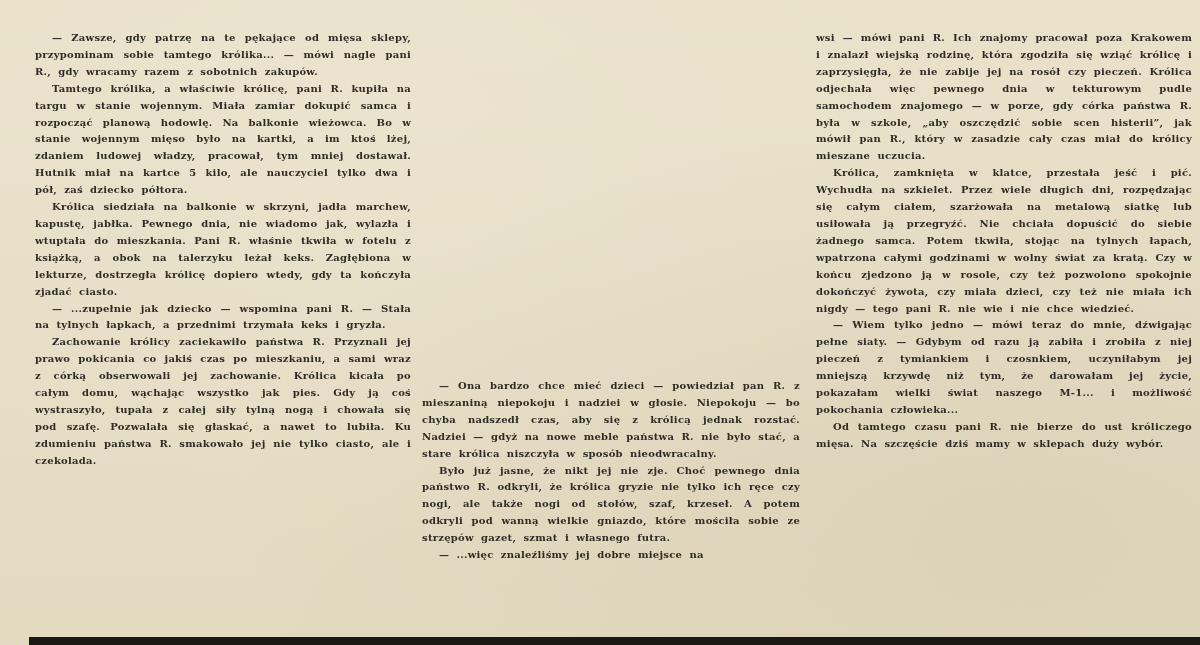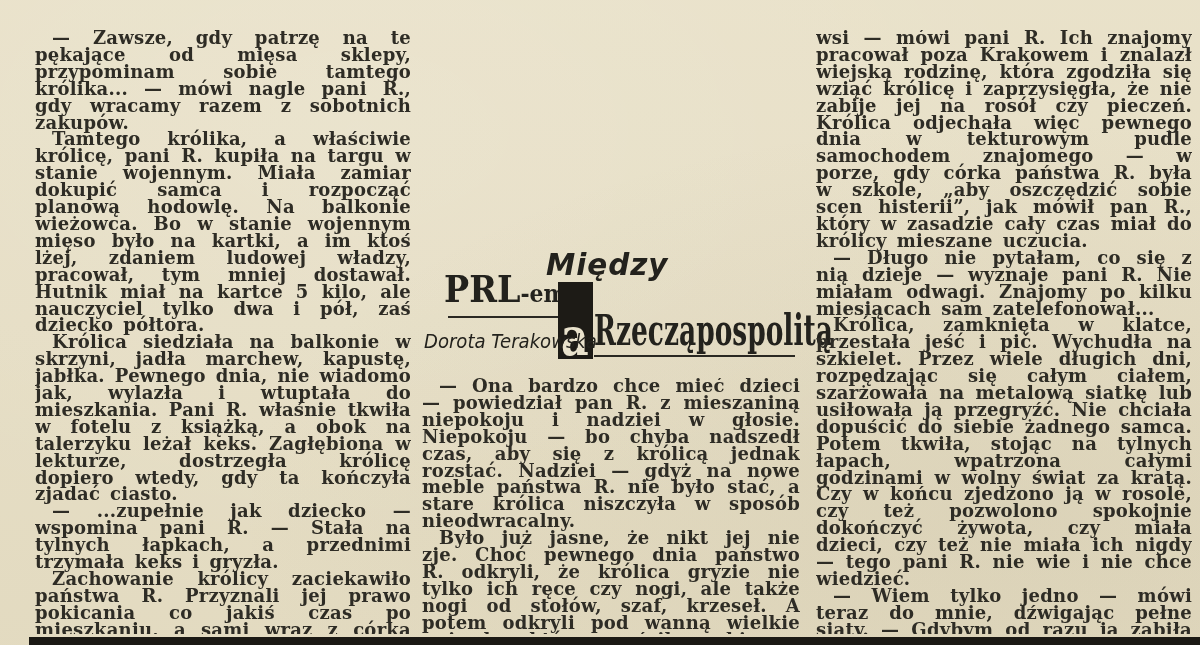--- a/index.html
+++ b/index.html
@@ -11,21 +11,21 @@
       radial-gradient(ellipse at 30% 20%, rgba(255,255,255,0.10), rgba(0,0,0,0) 60%),
       radial-gradient(ellipse at 85% 80%, rgba(120,105,70,0.08), rgba(0,0,0,0) 55%),
       linear-gradient(180deg, rgba(235,228,205,0.5), rgba(214,205,176,0.25));
     overflow:hidden;
     font-family:"DejaVu Serif", serif;
     color:#2e2c25;
   }
   .col{
     position:absolute;
     text-align:justify;
-    font-size:18px;
+    font-size:10px;
     line-height:16.9px;
     font-weight:bold;
     letter-spacing:0.25px;
     word-spacing:3.5px;
     overflow:hidden;
   }
   .col p{margin:0;text-indent:17px;}
   .col p.noindent{text-indent:0;}
   #col1{left:35px;top:30px;width:376px;height:604px;}
   #col2-top{left:422px;top:28px;width:378px;height:226px;}
@@ -88,41 +88,29 @@
     <p>Tamtego królika, a właściwie królicę, pani R. kupiła na targu w stanie wojennym. Miała zamiar dokupić samca i rozpocząć planową hodowlę. Na balkonie wieżowca. Bo w stanie wojennym mięso było na kartki, a im ktoś lżej, zdaniem ludowej władzy, pracował, tym mniej dostawał. Hutnik miał na kartce 5 kilo, ale nauczyciel tylko dwa i pół, zaś dziecko półtora.</p>
     <p>Królica siedziała na balkonie w skrzyni, jadła marchew, kapustę, jabłka. Pewnego dnia, nie wiadomo jak, wylazła i wtuptała do mieszkania. Pani R. właśnie tkwiła w fotelu z książką, a obok na talerzyku leżał keks. Zagłębiona w lekturze, dostrzegła królicę dopiero wtedy, gdy ta kończyła zjadać ciasto.</p>
     <p>— ...zupełnie jak dziecko — wspomina pani R. — Stała na tylnych łapkach, a przednimi trzymała keks i gryzła.</p>
     <p>Zachowanie królicy zaciekawiło państwa R. Przyznali jej prawo pokicania co jakiś czas po mieszkaniu, a sami wraz z córką obserwowali jej zachowanie. Królica kicała po całym domu, wąchając wszystko jak pies. Gdy ją coś wystraszyło, tupała z całej siły tylną nogą i chowała się pod szafę. Pozwalała się głaskać, a nawet to lubiła. Ku zdumieniu państwa R. smakowało jej nie tylko ciasto, ale i czekolada.</p>
 
   </div>
 
   <div id="col2-top" class="col">
   </div>
 
-  <div id="title-block">
-    <div class="t-kicker">Między</div>
-    <div class="t-prl"><span>PRL</span><span class="suffix">-em</span></div>
-    <div class="t-rule1"></div>
-    <div class="t-box">
-      <div class="t-a">a</div>
-    </div>
-    <div class="t-main">Rzecząpospolitą</div>
-    <div class="t-rule2"></div>
-    <div class="t-author">Dorota Terakowska</div>
-  </div>
 
   <div id="col2-bottom" class="col">
     <p>— Ona bardzo chce mieć dzieci — powiedział pan R. z mieszaniną niepokoju i nadziei w głosie. Niepokoju — bo chyba nadszedł czas, aby się z królicą jednak rozstać. Nadziei — gdyż na nowe meble państwa R. nie było stać, a stare królica niszczyła w sposób nieodwracalny.</p>
     <p>Było już jasne, że nikt jej nie zje. Choć pewnego dnia państwo R. odkryli, że królica gryzie nie tylko ich ręce czy nogi, ale także nogi od stołów, szaf, krzeseł. A potem odkryli pod wanną wielkie gniazdo, które mościła sobie ze strzępów gazet, szmat i własnego futra.</p>
     <p>— ...więc znaleźliśmy jej dobre miejsce na</p>
   </div>
 
   <div id="col3" class="col">
     <p class="noindent">wsi — mówi pani R. Ich znajomy pracował poza Krakowem i znalazł wiejską rodzinę, która zgodziła się wziąć królicę i zaprzysięgła, że nie zabije jej na rosół czy pieczeń. Królica odjechała więc pewnego dnia w tekturowym pudle samochodem znajomego — w porze, gdy córka państwa R. była w szkole, „aby oszczędzić sobie scen histerii”, jak mówił pan R., który w zasadzie cały czas miał do królicy mieszane uczucia.</p>
-    <p>— Długo nie pytałam, co się z nią dzieje — wyznaje pani R. Nie miałam odwagi. Znajomy po kilku miesiącach sam zatelefonował...</p>
     <p>Królica, zamknięta w klatce, przestała jeść i pić. Wychudła na szkielet. Przez wiele długich dni, rozpędzając się całym ciałem, szarżowała na metalową siatkę lub usiłowała ją przegryźć. Nie chciała dopuścić do siebie żadnego samca. Potem tkwiła, stojąc na tylnych łapach, wpatrzona całymi godzinami w wolny świat za kratą. Czy w końcu zjedzono ją w rosole, czy też pozwolono spokojnie dokończyć żywota, czy miała dzieci, czy też nie miała ich nigdy — tego pani R. nie wie i nie chce wiedzieć.</p>
     <p>— Wiem tylko jedno — mówi teraz do mnie, dźwigając pełne siaty. — Gdybym od razu ją zabiła i zrobiła z niej pieczeń z tymiankiem i czosnkiem, uczyniłabym jej mniejszą krzywdę niż tym, że darowałam jej życie, pokazałam wielki świat naszego M-1... i możliwość pokochania człowieka...</p>
     <p>Od tamtego czasu pani R. nie bierze do ust króliczego mięsa. Na szczęście dziś mamy w sklepach duży wybór.</p>
   </div>
 
   <div id="bottom-rule"></div>
 
 </div>
 
 </body></html>

